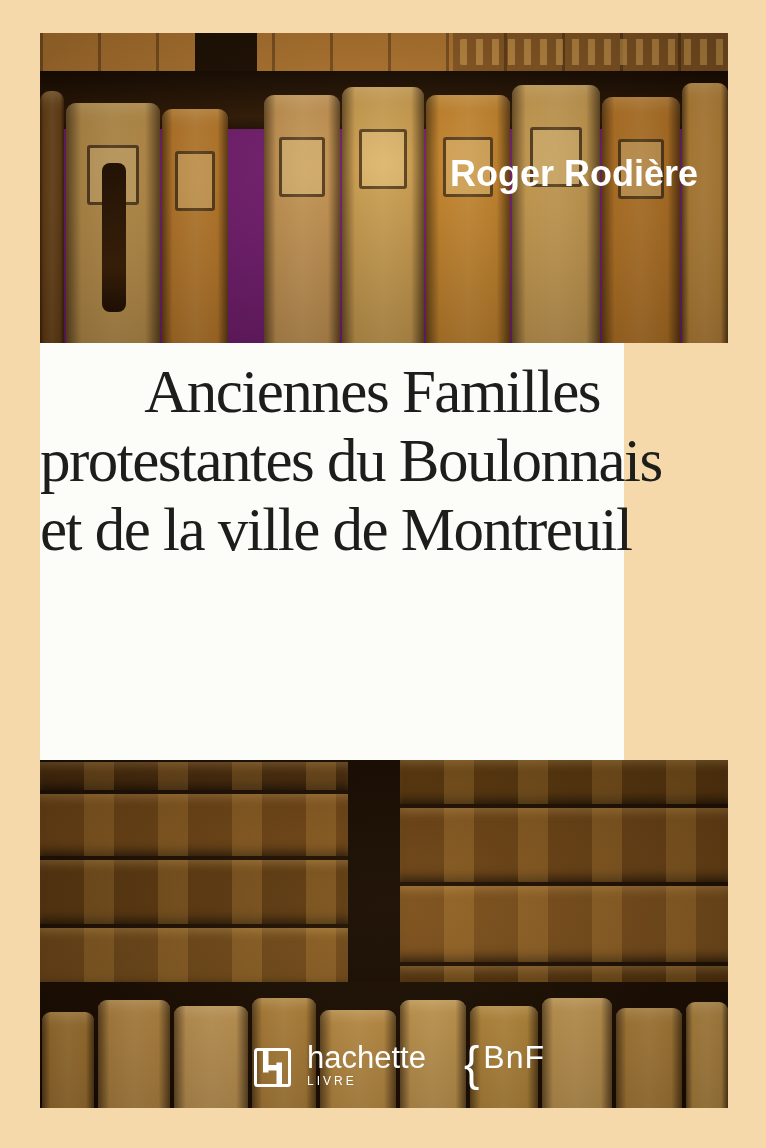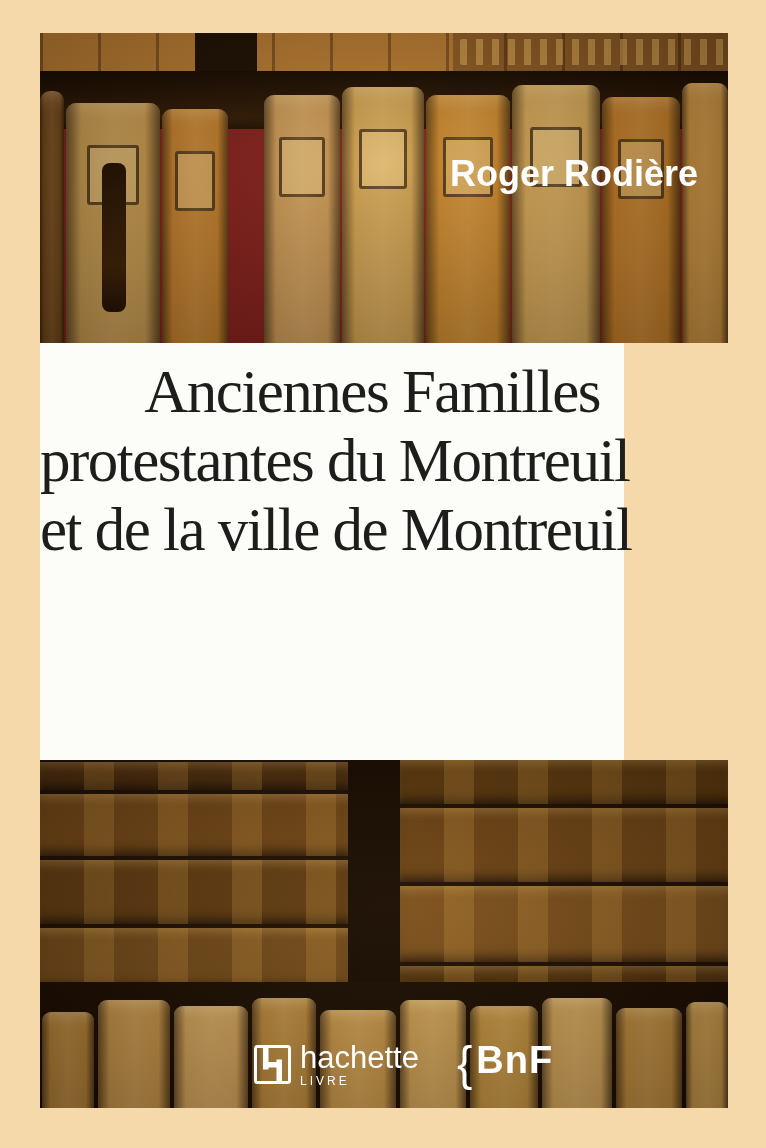--- a/index.html
+++ b/index.html
@@ -10,21 +10,21 @@
     position:relative;overflow:hidden;
   }
   .cover{position:absolute;inset:0;background:#f5d9ab;}
   .photo-area{
     position:absolute;left:40px;top:33px;width:688px;height:1075px;
     display:flex;flex-direction:column;
   }
   
   .photo-top{
     position:relative;width:688px;height:310px;
-    background:#7f1d1d;overflow:hidden;flex:none;
+    background:#701a75;overflow:hidden;flex:none;
   }
   .strip-light{
     position:absolute;left:0;top:0;width:688px;height:40px;
     background:
       repeating-linear-gradient(90deg, rgba(20,8,0,.35) 0 3px, rgba(0,0,0,0) 3px 58px),
       linear-gradient(90deg,#b57a33 0 60%, #8a5a26 60%, #7d5224 100%);
   }
   .strip-gap-dark{
     position:absolute;left:155px;top:0;width:62px;height:40px;background:#170b02;
   }
@@ -100,28 +100,28 @@
   }
   .vignette{
     position:absolute;inset:0;pointer-events:none;
     background:radial-gradient(ellipse at 50% 42%, rgba(255,196,110,.07), rgba(18,8,0,.32));
   }
   
   .logos{
     position:absolute;left:214px;top:282px;z-index:6;
     display:flex;align-items:flex-start;gap:38px;color:#fff;
   }
-  .hachette{display:flex;align-items:center;gap:9px;}
+  .hachette{display:flex;align-items:flex-end;gap:16px;}
   .hachette-mark{width:37px;height:39px;flex:none;}
   .hachette-text{display:flex;flex-direction:column;line-height:1;}
   .hachette-name{font-size:31px;font-weight:normal;letter-spacing:0;color:#fff;}
   .hachette-sub{font-size:12px;letter-spacing:3px;margin-top:2px;color:#fff;}
   .bnf{display:flex;align-items:flex-start;gap:4px;margin-top:-2px;}
   .bnf-bracket{font-size:46px;font-weight:300;line-height:1;transform:scaleY(1.05);}
-  .bnf-name{font-size:38px;font-weight:bold;line-height:1.1;letter-spacing:1px;}
+  .bnf-name{font-size:32px;font-weight:normal;line-height:1.1;letter-spacing:1px;}
 </style>
 </head>
 <body>
 
 <div class="cover">
   <div class="photo-area">
 
     <div class="photo-top">
       <div class="strip-light"></div>
       <div class="strip-gap-dark"></div>
@@ -164,21 +164,21 @@
             <div class="edge-shade"></div>
           </div>
         </div>
       <div class="vignette"></div>
       <div class="author">Roger Rodière</div>
     </div>
 
     <div class="title-band">
       <div class="title-text">
         <div class="title-line">Anciennes Familles</div>
-        <div class="title-line">protestantes du Montreuil</div>
+        <div class="title-line">protestantes du Boulonnais</div>
         <div class="title-line">et de la ville de Montreuil</div>
       </div>
     </div>
 
     <div class="photo-bottom">
       <div id="bottom-piles">
           <div class="pile-bar" style="left: 0px; width: 308px; top: 2px; height: 28px; background: rgb(74, 44, 14);">
             <div class="tooling"></div>
           </div>
           <div class="pile-bar" style="left: 0px; width: 308px; top: 34px; height: 62px; background: rgb(110, 69, 23);">

